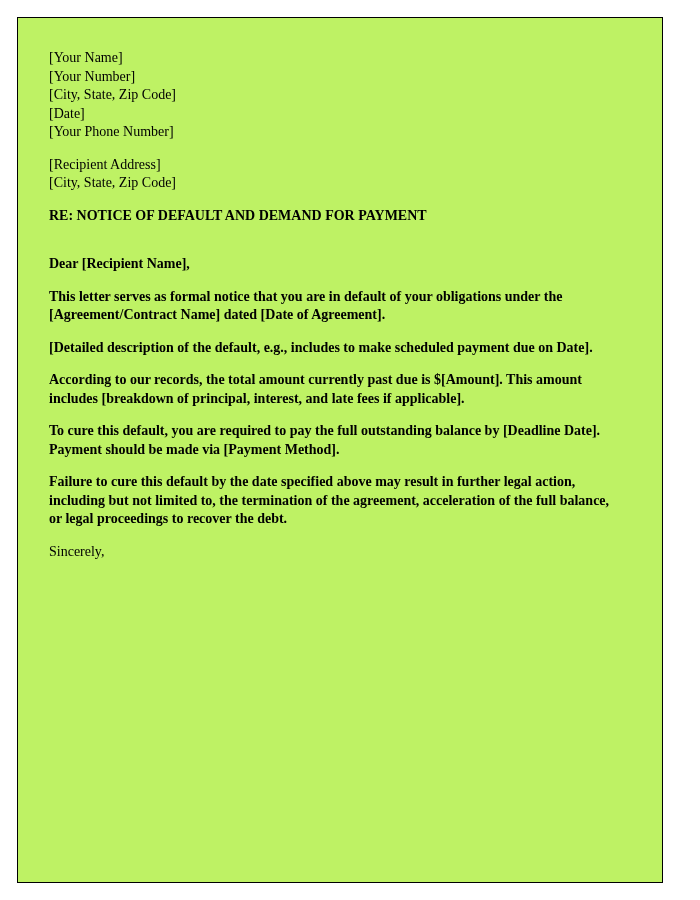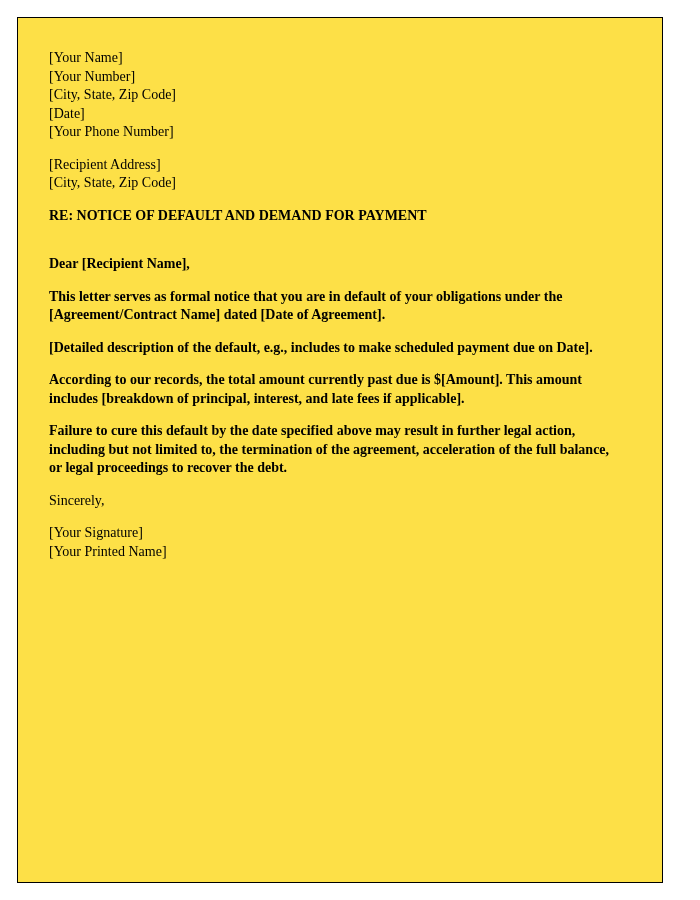--- a/index.html
+++ b/index.html
@@ -8,38 +8,38 @@
     height: 900px;
     background: #ffffff;
     font-family: "Liberation Serif", "DejaVu Serif", serif;
   }
   .page {
     position: absolute;
     left: 17px;
     top: 17px;
     width: 646px;
     height: 866px;
-    background: #fde047;
+    background: #bef264;
     border: 1px solid #000000;
     padding: 31px 42px 30px 31px;
     overflow: hidden;
   }
   .letter {
     color: #000000;
     font-size: 14px;
     line-height: 18.5px;
   }
   .block { margin-bottom: 14px; }
   .line { display: block; }
   .subject {
     font-weight: bold;
     margin-bottom: 30px;
   }
   .para { margin-bottom: 14px; font-weight: bold; }
-  .closing { margin-bottom: 14px; }
+  .closing { }
   .sig-block { margin-bottom: 0; }
 </style>
 </head>
 <body>
 
 <div class="page">
   <div class="letter">
 
     <div class="block">
       <span class="line">[Your Name]</span>
@@ -54,23 +54,20 @@
       <span class="line">[City, State, Zip Code]</span>
     </div>
 
     <div class="subject">RE: NOTICE OF DEFAULT AND DEMAND FOR PAYMENT</div>
 
     <div class="para">Dear [Recipient Name],</div>
 
     <div class="para">This letter serves as formal notice that you are in default of your obligations under the [Agreement/Contract Name] dated [Date of Agreement].</div>
     <div class="para">[Detailed description of the default, e.g., includes to make scheduled payment due on Date].</div>
     <div class="para">According to our records, the total amount currently past due is $[Amount]. This amount includes [breakdown of principal, interest, and late fees if applicable].</div>
+    <div class="para">To cure this default, you are required to pay the full outstanding balance by [Deadline Date]. Payment should be made via [Payment Method].</div>
     <div class="para">Failure to cure this default by the date specified above may result in further legal action, including but not limited to, the termination of the agreement, acceleration of the full balance, or legal proceedings to recover the debt.</div>
 
     <div class="closing">Sincerely,</div>
 
-    <div class="sig-block">
-      <span class="line">[Your Signature]</span>
-      <span class="line">[Your Printed Name]</span>
-    </div>
 
   </div>
 </div>
 
 </body></html>

